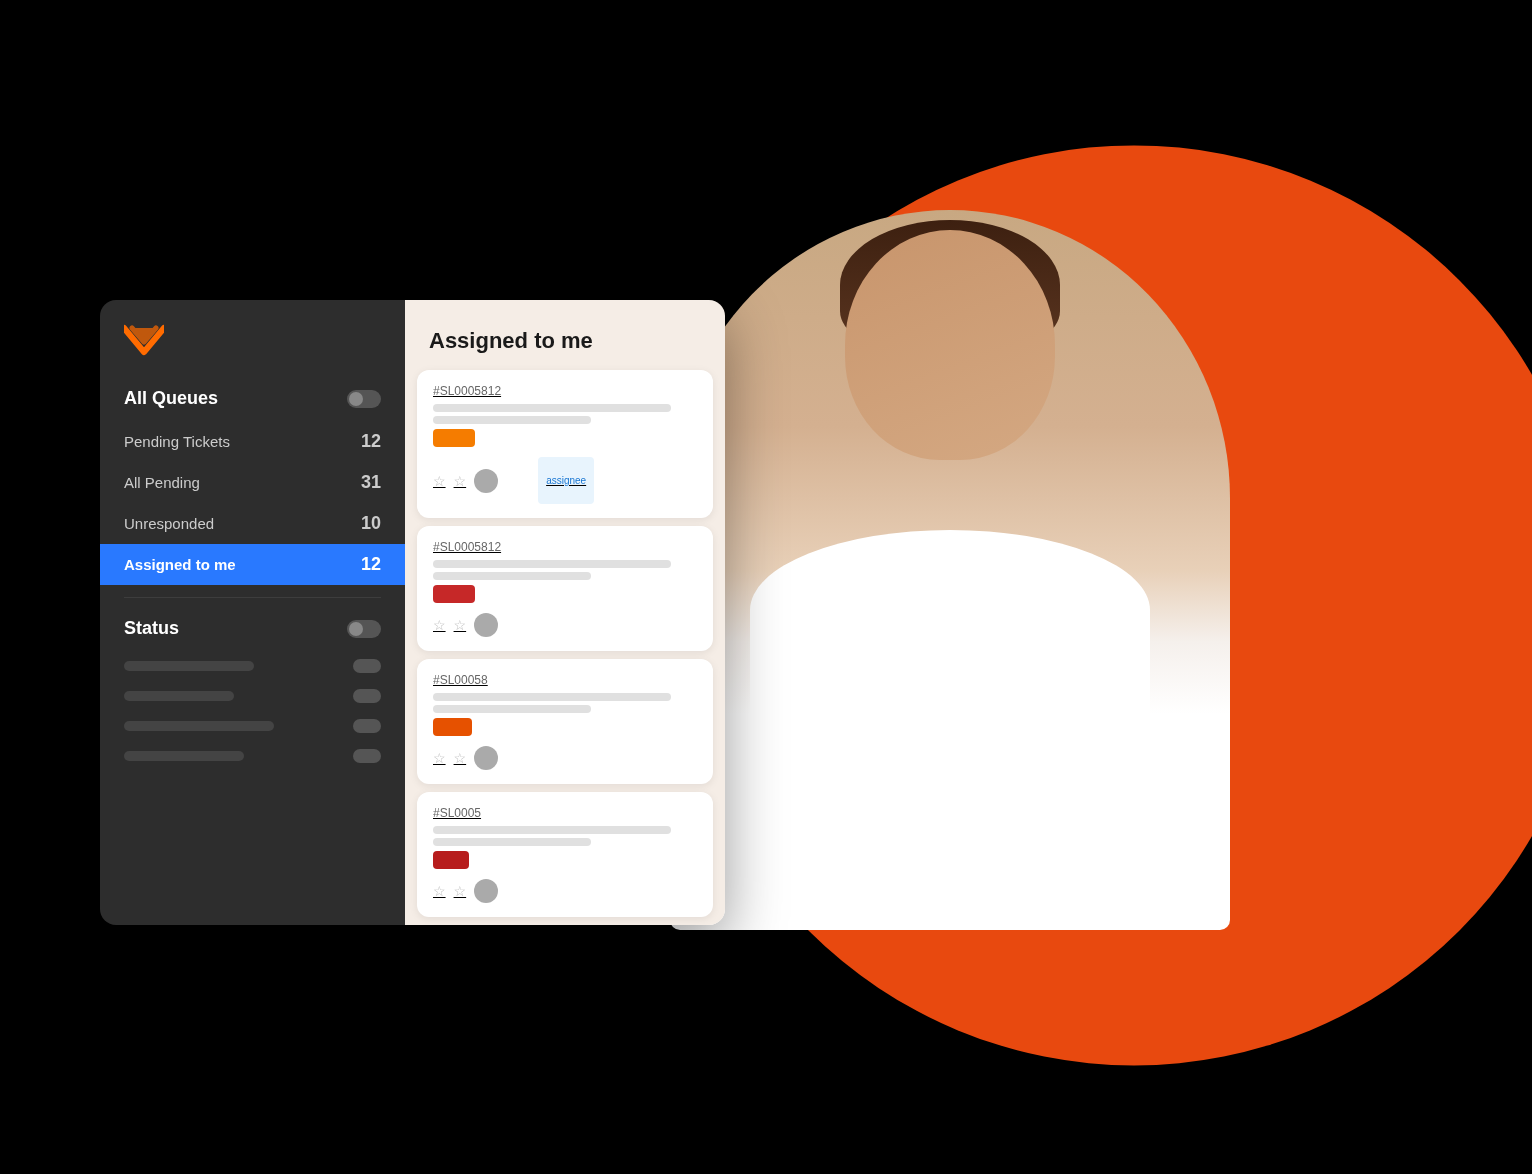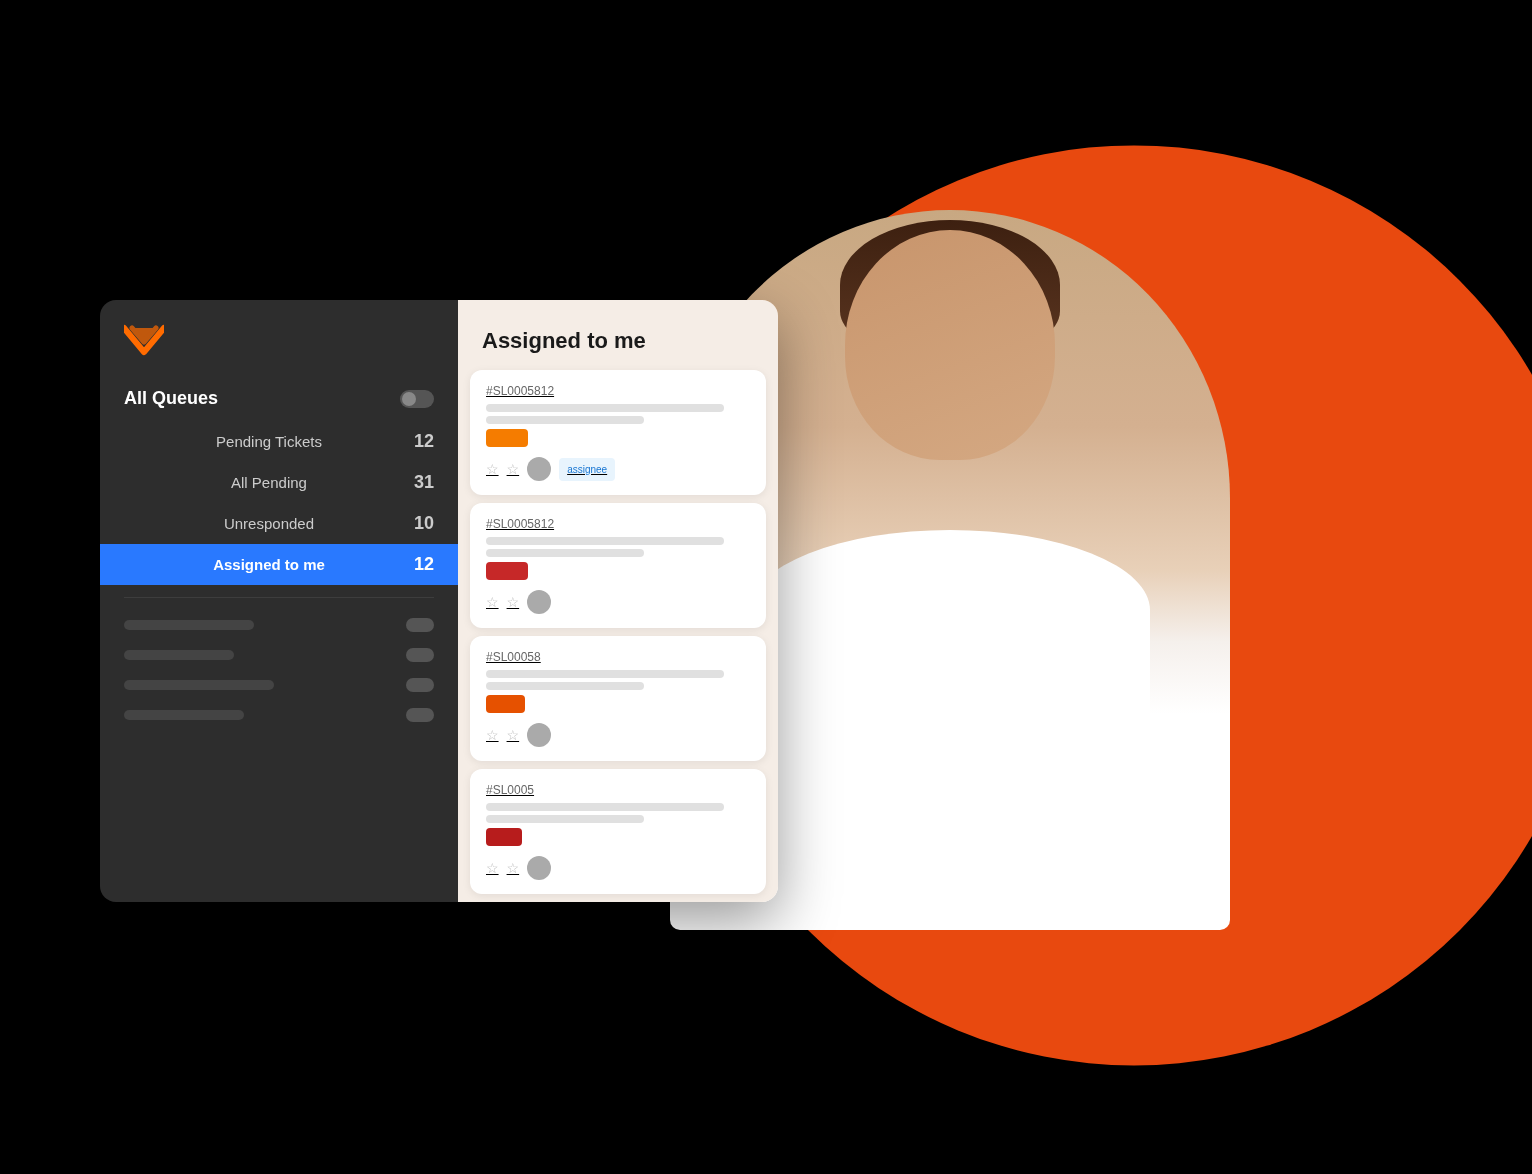--- a/index.html
+++ b/index.html
@@ -103,21 +103,21 @@
       z-index: 4;
       display: flex;
       gap: 0;
       border-radius: 16px;
       overflow: hidden;
       box-shadow: 0 20px 60px rgba(0,0,0,0.4);
     }
 
     
     .sidebar {
-      width: 358px;
+      width: 305px;
       background: #2d2d2d;
       padding: 24px 0;
       display: flex;
       flex-direction: column;
     }
 
     .sidebar-logo {
       padding: 0 24px 24px;
       display: flex;
       align-items: center;
@@ -174,21 +174,20 @@
     }
 
     .sidebar-item.active {
       background: #2979FF;
       color: #ffffff;
       font-weight: 700;
     }
 
     .sidebar-item .item-label {
       flex: 1;
-      text-align: center;
     }
 
     .sidebar-item .item-count {
       background: transparent;
       color: #cccccc;
       font-size: 18px;
       font-weight: 600;
       min-width: 20px;
       text-align: right;
     }
@@ -294,23 +293,24 @@
 
     .star-icon {
       color: #bbb;
       font-size: 14px;
     }
 
     .assignee-badge {
       background: #e8f4fd;
       color: #1976d2;
       font-size: 10px;
-      padding: 6px 8px;
+      padding: 18px 8px;
       border-radius: 4px;
       font-weight: 500;
+      margin-left: 32px;
     }
 
     .avatar-circle {
       width: 24px;
       height: 24px;
       background: #aaa;
       border-radius: 50%;
     }
   </style>
 </head>
@@ -360,20 +360,24 @@
       </div>
 
       <div class="sidebar-item active">
         <span class="item-label">Assigned to me</span>
         <span class="item-count">12</span>
       </div>
 
       <div class="sidebar-divider"></div>
 
       <div class="status-section">
+        <div class="sidebar-section-header">
+          <span class="sidebar-section-title">Status</span>
+          <div class="toggle-switch"></div>
+        </div>
 
         <div class="status-placeholder-row">
           <div class="placeholder-bar" style="width: 130px;"></div>
           <div class="placeholder-toggle"></div>
         </div>
         <div class="status-placeholder-row">
           <div class="placeholder-bar" style="width: 110px;"></div>
           <div class="placeholder-toggle"></div>
         </div>
         <div class="status-placeholder-row">

